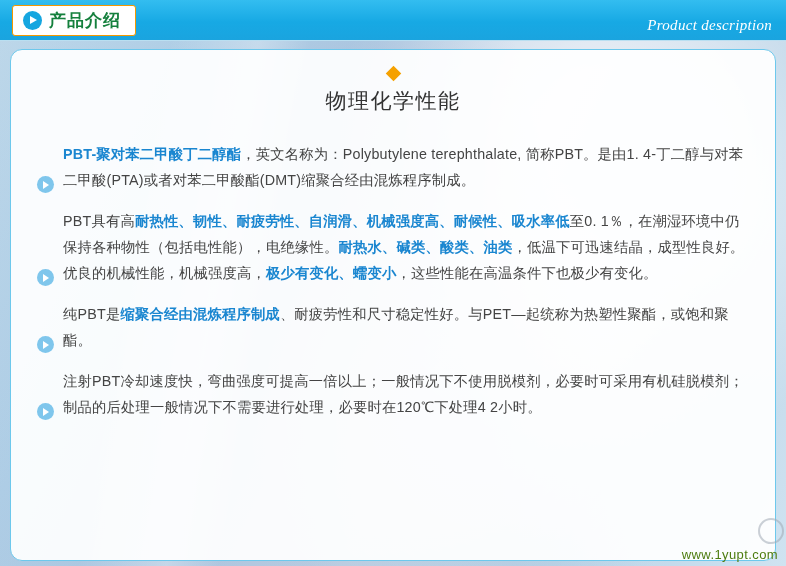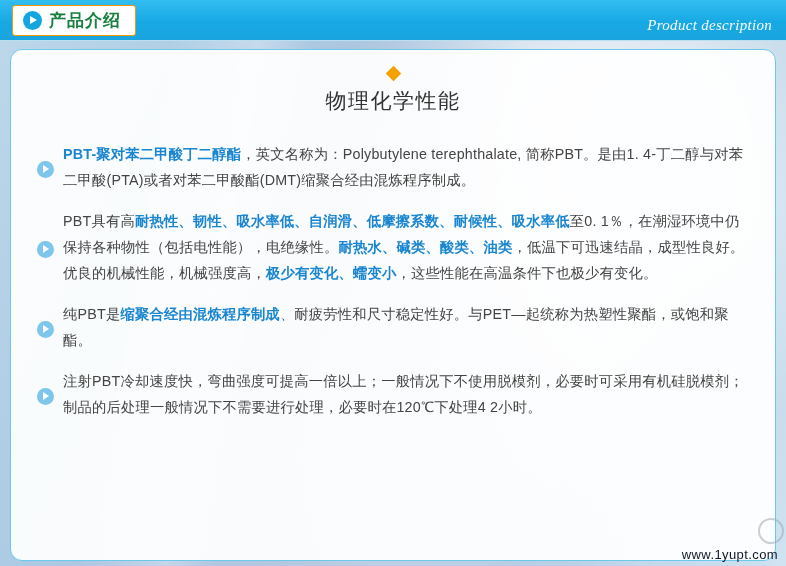--- a/index.html
+++ b/index.html
@@ -109,21 +109,21 @@
     font-size: 21px;
     color: #333333;
     margin: 8px 0 26px 0;
     letter-spacing: 1.5px;
     font-family: "Liberation Sans", sans-serif;
   }
 
   
   .para {
     display: flex;
-    align-items: center;
+    align-items: flex-end;
     margin: 8px 0 15px 0;
   }
   .bullet {
     flex: 0 0 auto;
     width: 17px; height: 17px;
     border-radius: 50%;
     background: #7fc6ec;
     position: relative;
     margin: 4px 9px 0 0;
   }
@@ -142,21 +142,21 @@
     letter-spacing: 0.2px;
     flex: 1 1 auto;
   }
   .hl-blue { color: #1a86d0; font-weight: bold; }
 
   
   .watermark {
     position: absolute;
     right: 8px; bottom: 4px;
     font-size: 13px;
-    color: #0f172a;
+    color: #4d7c0f;
     letter-spacing: 0.4px;
     font-family: "Liberation Sans", sans-serif;
   }
   .wm-ring {
     position: absolute;
     right: 2px; bottom: 22px;
     width: 26px; height: 26px;
     border: 2px solid rgba(160,170,180,0.55);
     border-radius: 50%;
   }
@@ -179,21 +179,21 @@
     <div class="diamond"></div>
     <div class="title">物理化学性能</div>
 
     <div class="para">
       <span class="bullet"></span>
       <div class="ptext"><span class="hl-blue">PBT-聚对苯二甲酸丁二醇酯</span><span>，英文名称为：Polybutylene terephthalate, 简称PBT。是由1. 4-丁二醇与对苯二甲酸(PTA)或者对苯二甲酸酯(DMT)缩聚合经由混炼程序制成。</span></div>
     </div>
 
     <div class="para">
       <span class="bullet"></span>
-      <div class="ptext"><span>PBT具有高</span><span class="hl-blue">耐热性、韧性、吸水率低、自润滑、低摩擦系数、耐候性、吸水率低</span><span>至0. 1％，在潮湿环境中仍保持各种物性（包括电性能），电绝缘性。</span><span class="hl-blue">耐热水、碱类、酸类、油类</span><span>，低温下可迅速结晶，成型性良好。优良的机械性能，机械强度高，</span><span class="hl-blue">极少有变化、蠕变小</span><span>，这些性能在高温条件下也极少有变化。</span></div>
+      <div class="ptext"><span>PBT具有高</span><span class="hl-blue">耐热性、韧性、耐疲劳性、自润滑、机械强度高、耐候性、吸水率低</span><span>至0. 1％，在潮湿环境中仍保持各种物性（包括电性能），电绝缘性。</span><span class="hl-blue">耐热水、碱类、酸类、油类</span><span>，低温下可迅速结晶，成型性良好。优良的机械性能，机械强度高，</span><span class="hl-blue">极少有变化、蠕变小</span><span>，这些性能在高温条件下也极少有变化。</span></div>
     </div>
 
     <div class="para">
       <span class="bullet"></span>
       <div class="ptext"><span>纯PBT是</span><span class="hl-blue">缩聚合经由混炼程序制成</span><span>、耐疲劳性和尺寸稳定性好。与PET—起统称为热塑性聚酯，或饱和聚酯。</span></div>
     </div>
 
 
     <div class="para">
       <span class="bullet"></span>

